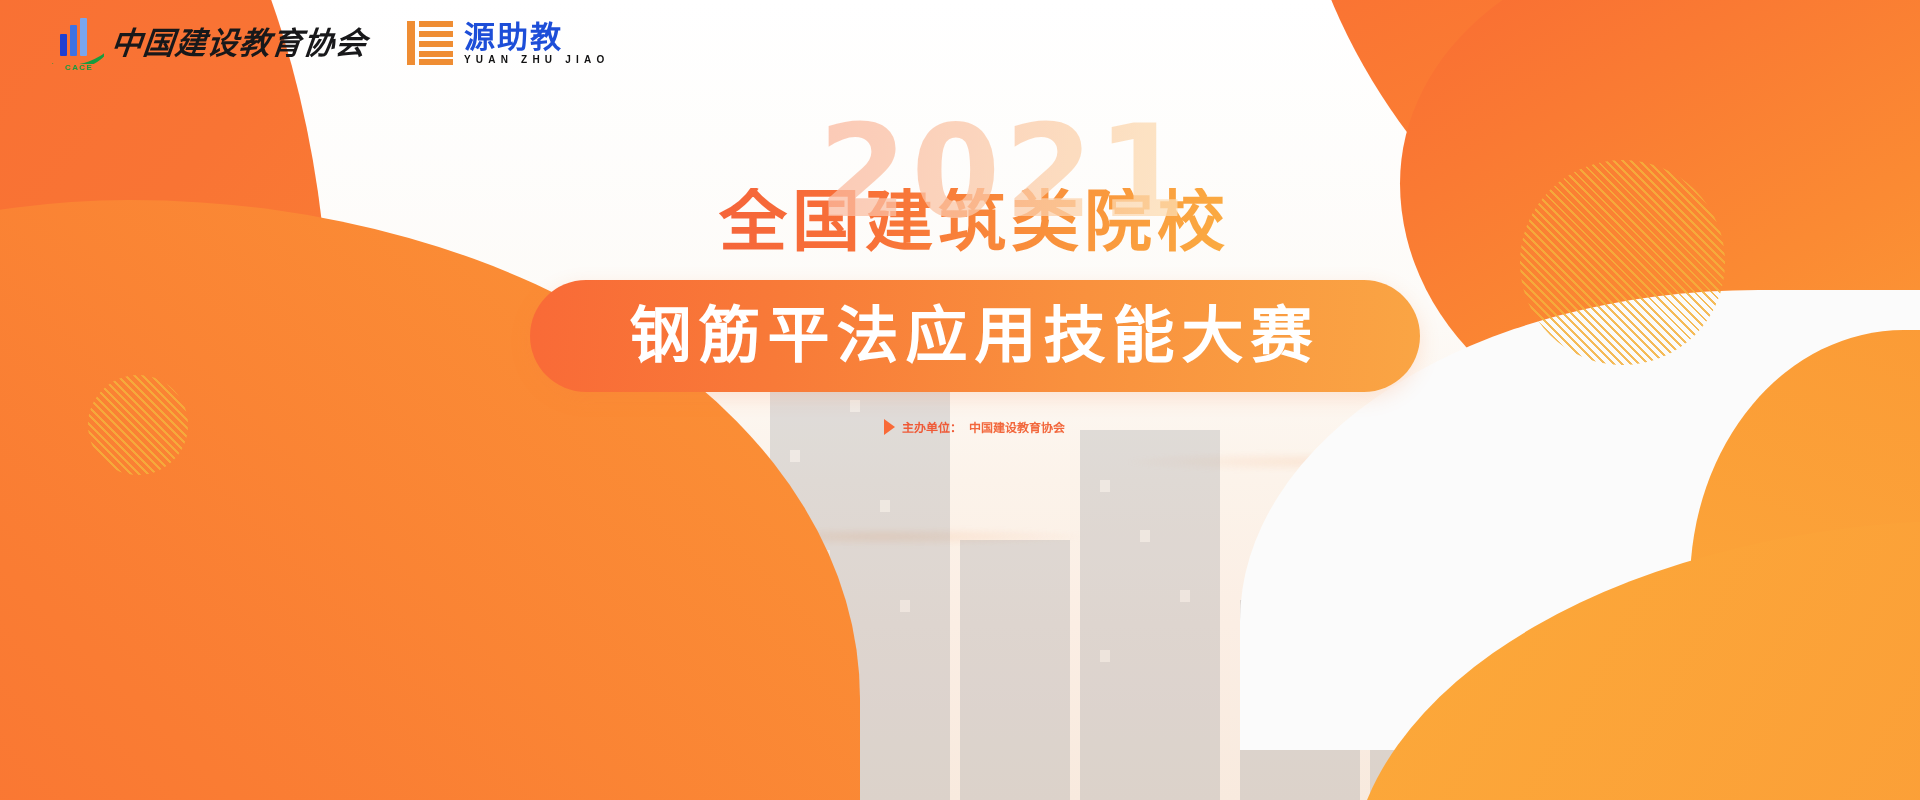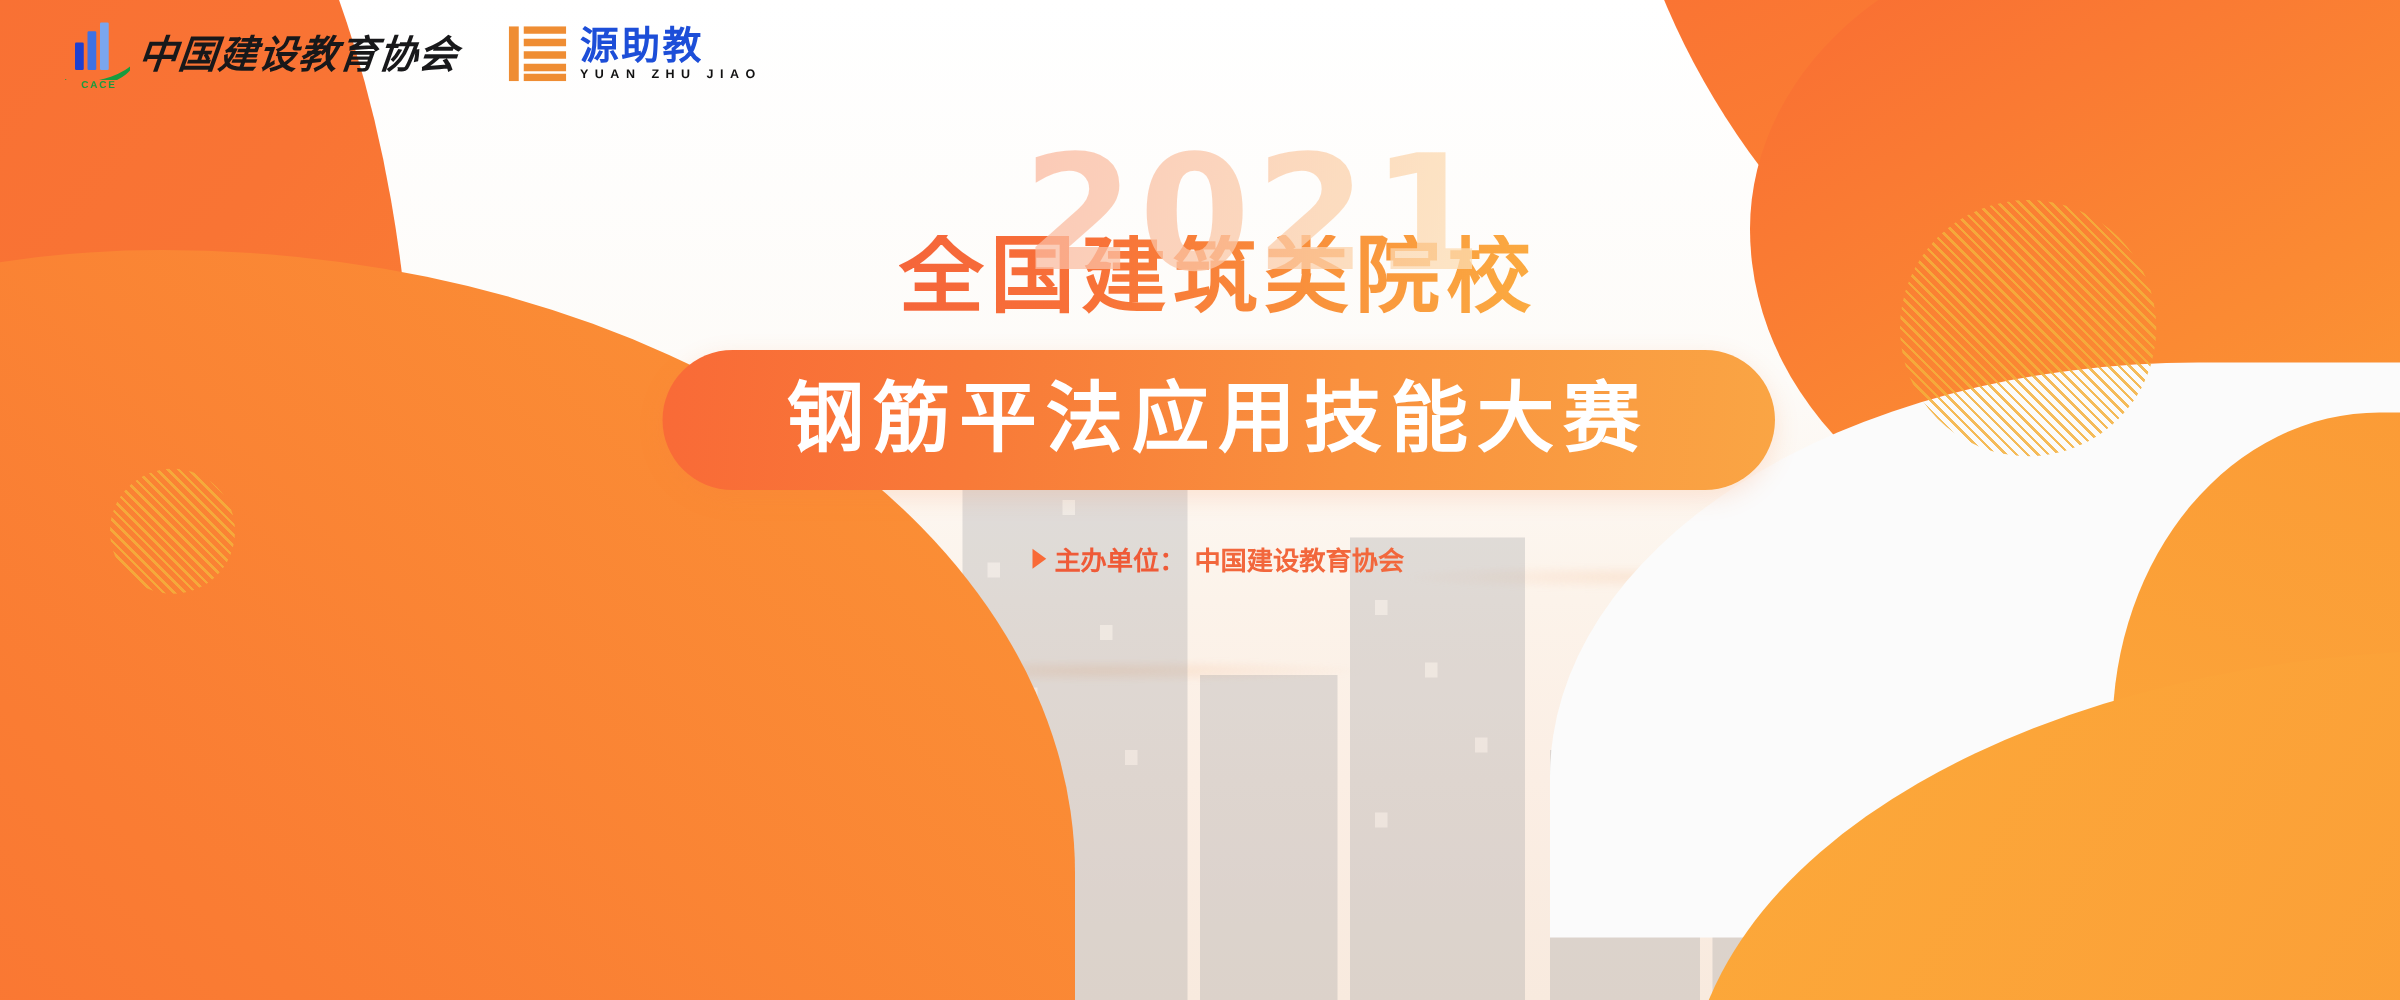--- a/index.html
+++ b/index.html
@@ -155,23 +155,23 @@
     display:flex;align-items:center;justify-content:center;
     box-shadow:0 6px 20px rgba(249,130,60,.18);
   }
   .pill-text{
     font-family:Liberation Sans, sans-serif;
     font-size:62px;font-weight:700;color:#ffffff;letter-spacing:7px;
     line-height:1;white-space:nowrap;
   }
 
   .orgline{
-    margin-top:40px;display:flex;gap:30px;
+    margin-top:26px;display:flex;gap:30px;
     font-family:"DejaVu Sans","Liberation Sans",sans-serif;
-    font-size:21px;font-weight:700;color:#f1603a;white-space:nowrap;
+    font-size:12px;font-weight:700;color:#f1603a;white-space:nowrap;
   }
   .org-item{display:flex;align-items:center;gap:7px;}
   .arrow{
     width:0;height:0;flex:0 0 auto;
     border-left:11px solid #f96a37;
     border-top:8px solid transparent;
     border-bottom:8px solid transparent;
   }
   .divider{color:#f19a7a;font-weight:400;margin:0 4px;}
   .org-b{color:#ef5a37;}

